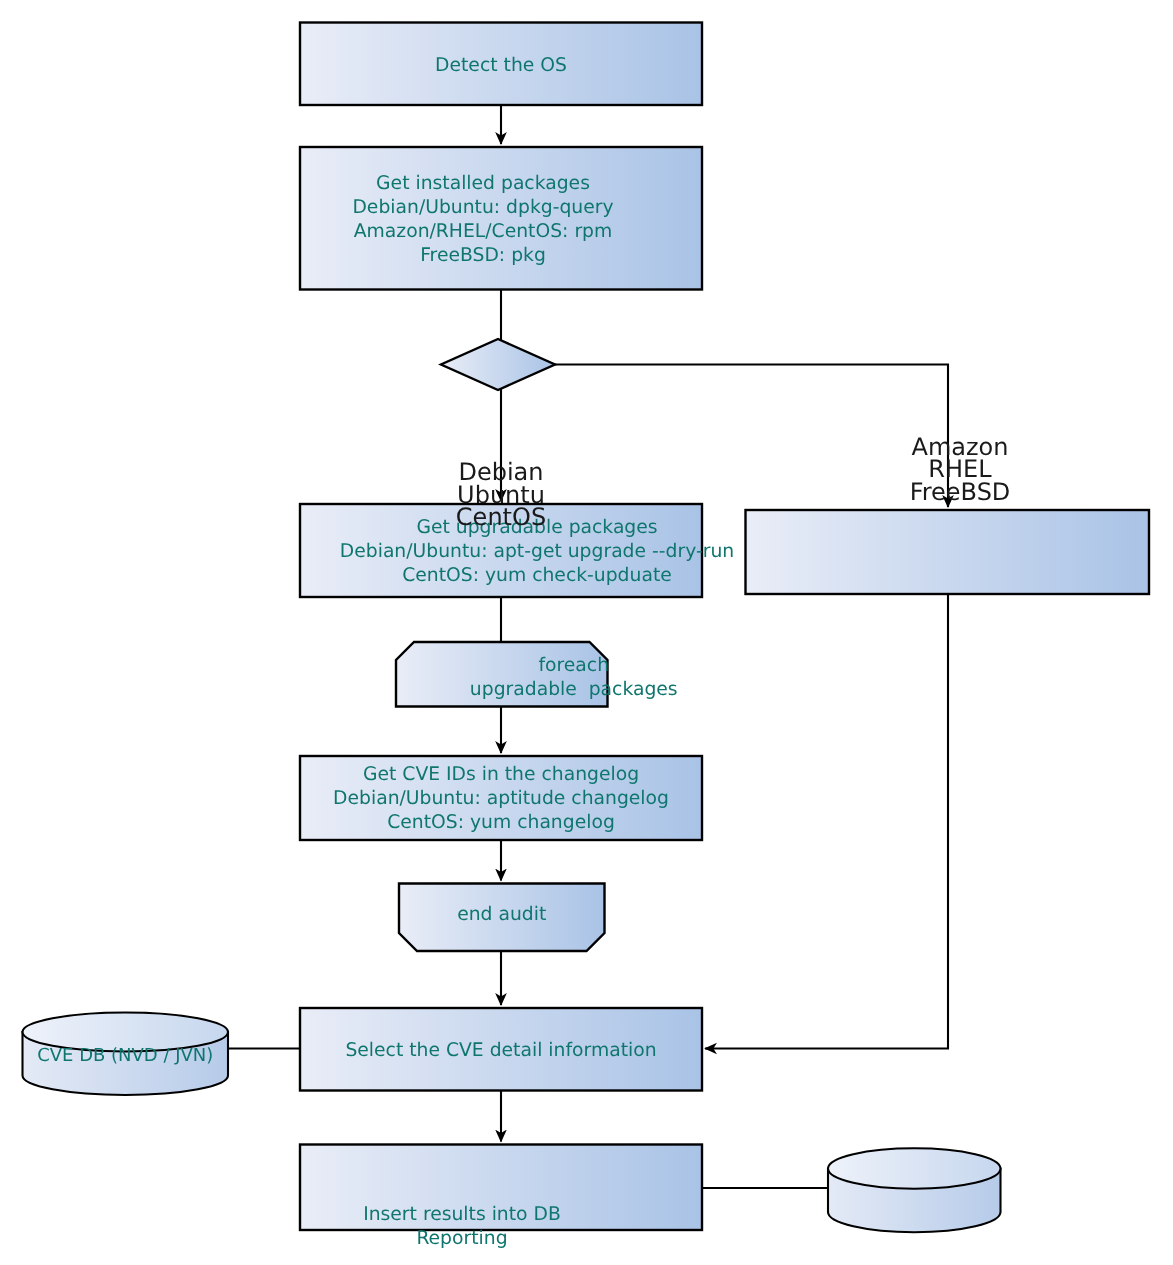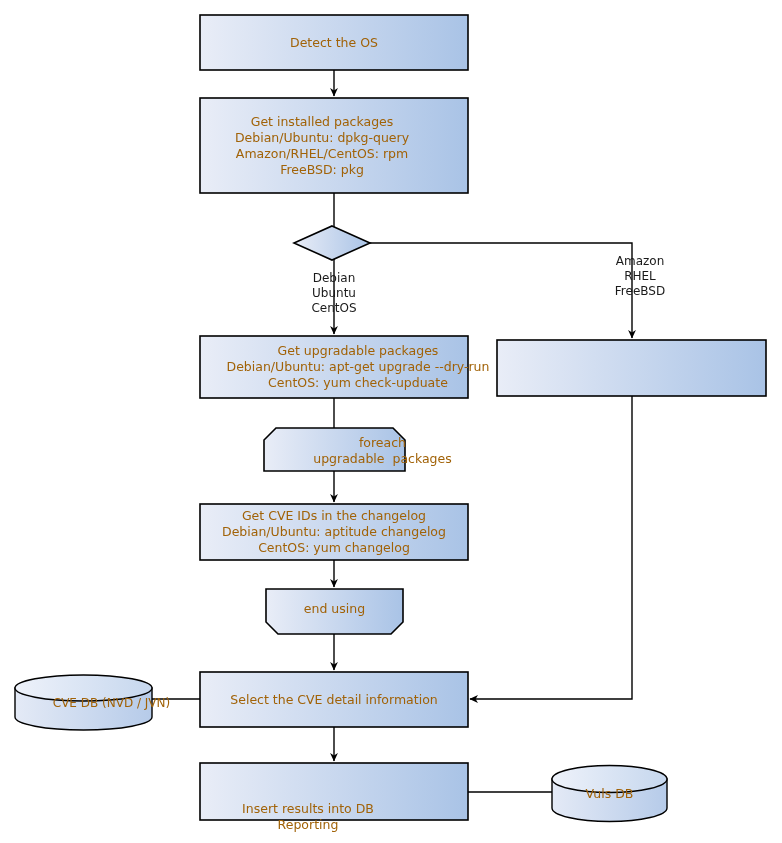--- a/index.html
+++ b/index.html
@@ -21,35 +21,36 @@
     top: 0;
     width: 782px;
     height: 843px;
   }
   .node-label {
     position: absolute;
     display: flex;
     align-items: center;
     justify-content: center;
     text-align: center;
-    color: #a16207;
+    color: #0f766e;
     font-size: 12.5px;
     line-height: 16px;
     white-space: pre;
     pointer-events: none;
     z-index: 3;
   }
   .edge-label {
     position: absolute;
     text-align: center;
     color: #1a1a1a;
-    font-size: 12px;
+    font-size: 16px;
     line-height: 15px;
     white-space: pre;
     z-index: 3;
+    margin-top: 36px;
   }
 </style>
 </head>
 <body>
 
 <div id="canvas">
 
   <svg id="svg-layer" viewBox="0 0 782 843">
     <defs>
       <linearGradient id="boxgrad" x1="0" y1="0" x2="1" y2="0">
@@ -121,30 +122,29 @@
 CentOS: yum check-upduate</div>
 
 
   <div class="node-label" style="left:264px; top:431px; width:141px; height:40px;margin-left:48px;">foreach
 upgradable  packages</div>
 
   <div class="node-label" style="left:200px; top:504px; width:268px; height:56px;text-align:center;">Get CVE IDs in the changelog
 Debian/Ubuntu: aptitude changelog
 CentOS: yum changelog</div>
 
-  <div class="node-label" style="left:266px; top:589px; width:137px; height:40px;">end using</div>
+  <div class="node-label" style="left:266px; top:589px; width:137px; height:40px;">end audit</div>
 
   <div class="node-label" style="left:200px; top:672px; width:268px; height:55px;">Select the CVE detail information</div>
 
   <div class="node-label" style="left:200px; top:788px; width:216px; height:57px;">Insert results into DB
 Reporting</div>
 
-  <div class="node-label" style="left:15px; top:686px; width:137px; height:34px; font-size:12px;padding-left:28px;">CVE DB (NVD / JVN)</div>
+  <div class="node-label" style="left:15px; top:686px; width:137px; height:34px; font-size:12px;">CVE DB (NVD / JVN)</div>
 
-  <div class="node-label" style="left:552px; top:777px; width:115px; height:34px;">Vuls DB</div>
 
   <div class="edge-label" style="left:282px; top:271px; width:104px;">Debian
 Ubuntu
 CentOS</div>
 
   <div class="edge-label" style="left:585px; top:254px; width:110px;">Amazon
 RHEL
 FreeBSD</div>
 
 </div>

